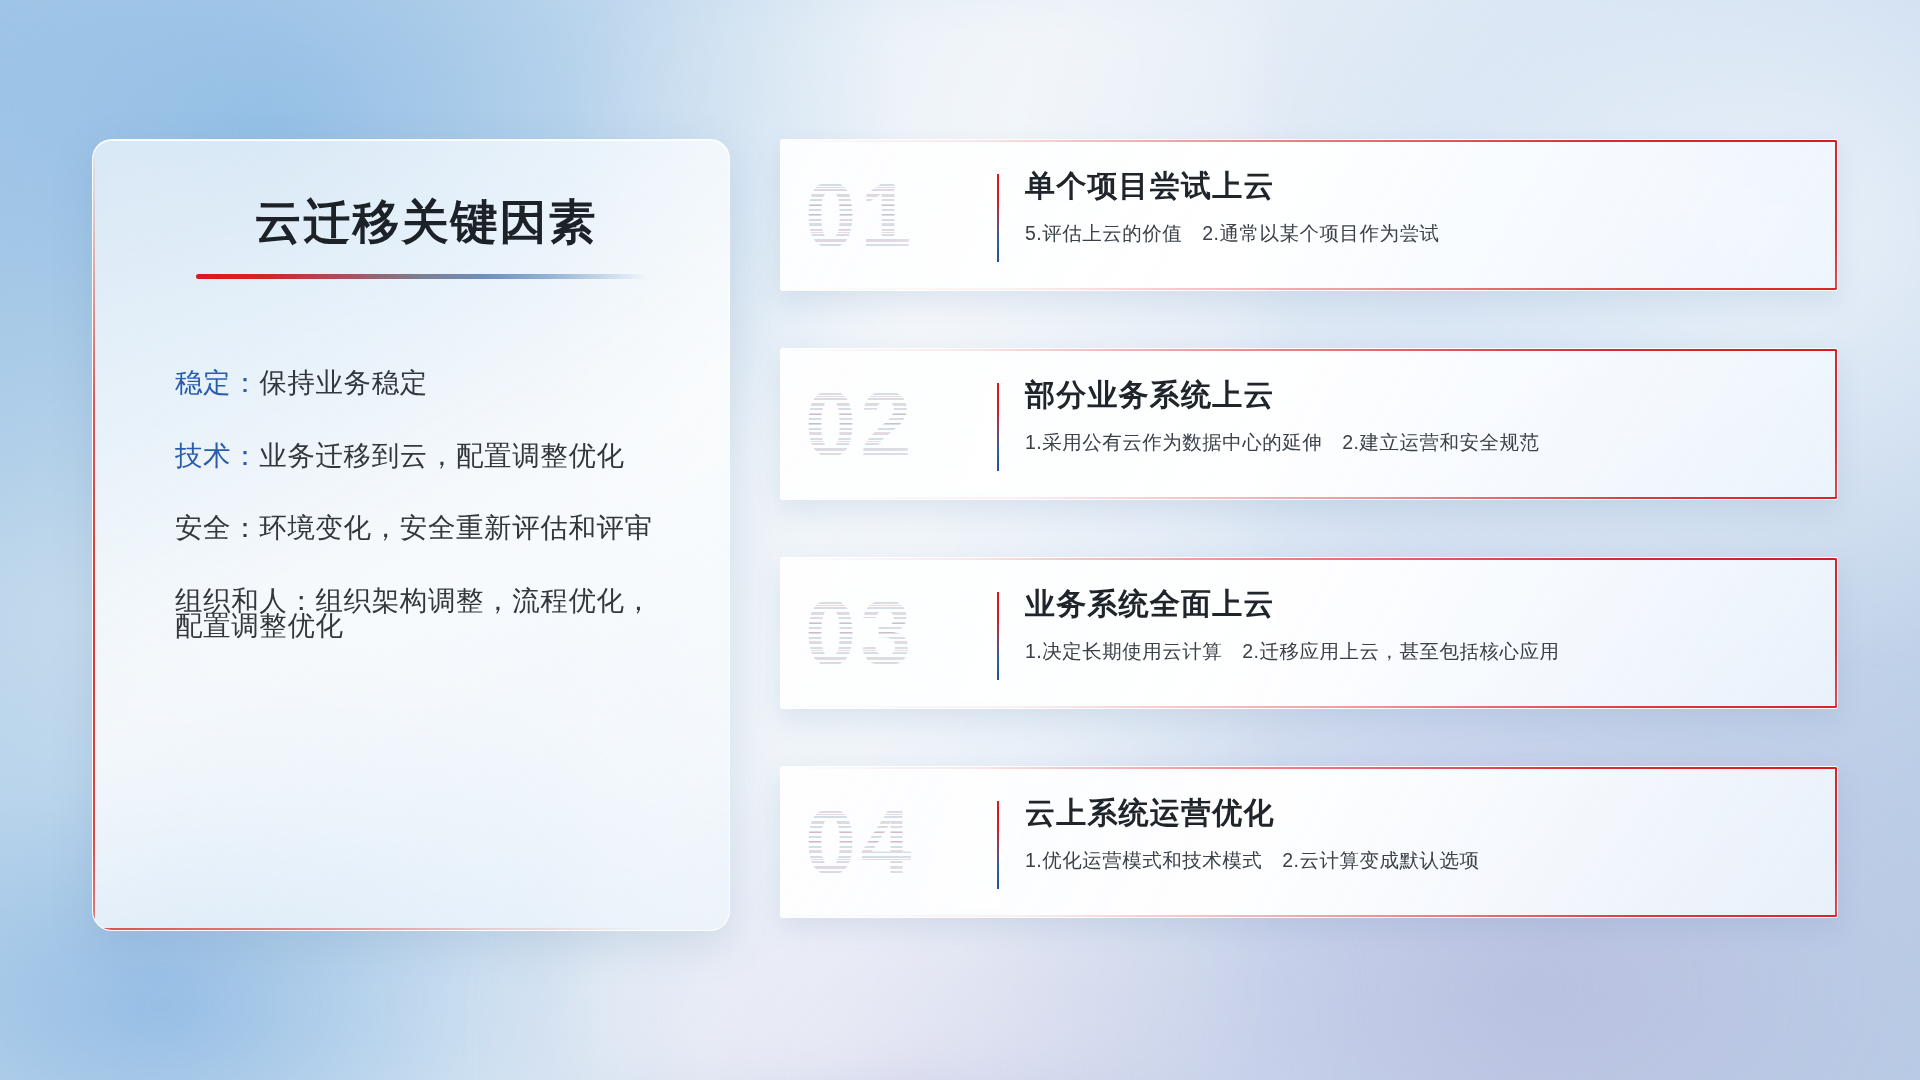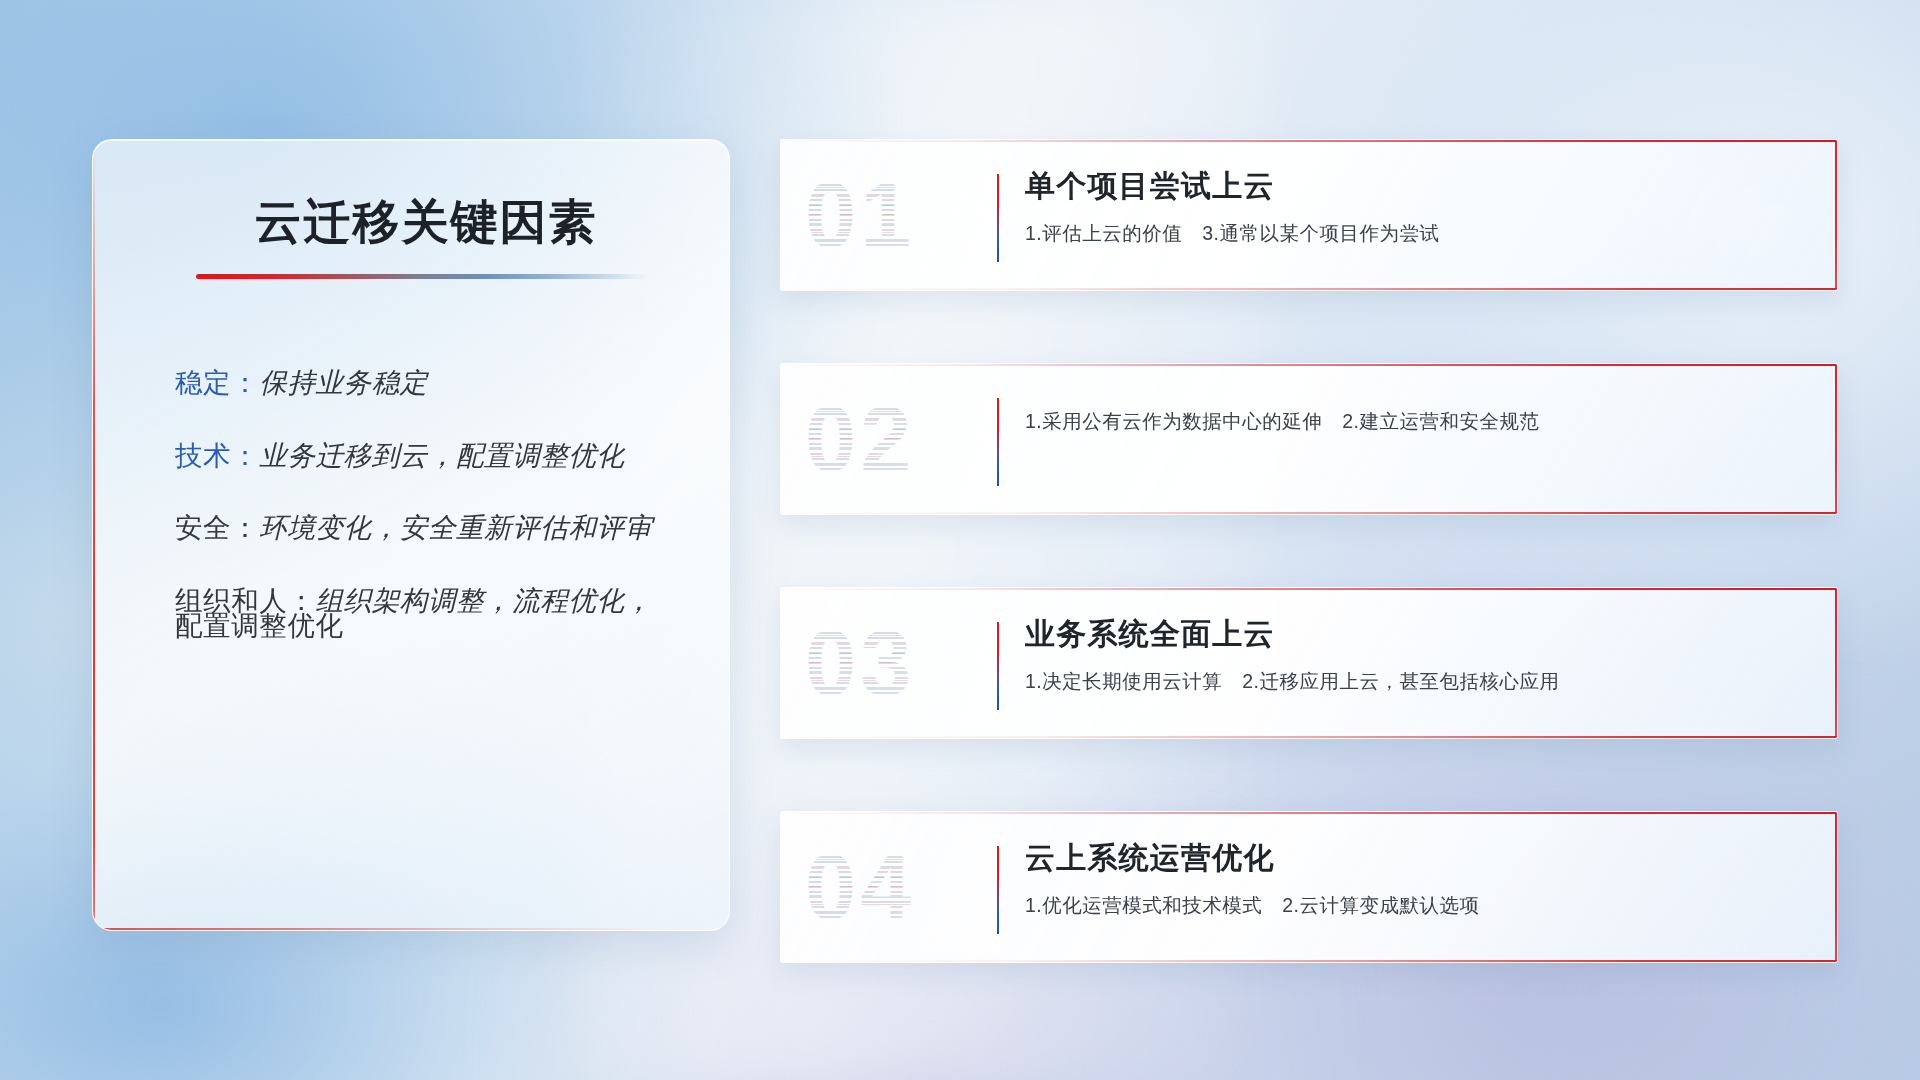--- a/index.html
+++ b/index.html
@@ -112,27 +112,27 @@
   }
 
   #factor-list { margin-top:86px; padding-left:30px; }
   .factor-row {
     font-size:27.5px; line-height:1.34; color:#33383d;
     margin-bottom:36px; letter-spacing:0.6px;
   }
   .factor-row:last-child { margin-bottom:8px; }
   .factor-key { color:#2a5cae; }
   .factor-key.plain { color:#33383d; }
-  .factor-val { color:#33383d;font-style:italic; }
+  .factor-val { color:#33383d; }
   .factor-cont { font-size:27.5px; color:#33383d; letter-spacing:0.6px; margin-top:-12px; }
 
   
   #steps { position:absolute; left:780px; top:139px; width:1058px; }
   .step-card {
-    position:relative; height:152px; margin-bottom:72px;
+    position:relative; height:152px; margin-bottom:57px;
     border-radius:3px;
     background:linear-gradient(120deg,
         rgba(255,255,255,0.90) 0%,
         rgba(253,254,255,0.95) 22%,
         rgba(255,255,255,0.97) 46%,
         rgba(248,251,255,0.92) 72%,
         rgba(239,246,253,0.86) 100%);
     border:1px solid rgba(255,255,255,0.92);
     box-shadow:0 10px 26px rgba(92,126,168,0.14);
     overflow:hidden;
@@ -267,33 +267,34 @@
     <div class="step-card">
       <div class="top-line"></div>
       <div class="right-line"></div>
       <div class="bot-line"></div>
       <div class="step-num">01</div>
       <div class="step-num-fade">01</div>
       <div class="num-mask"></div>
       <div class="step-divider"></div>
       <div class="step-text">
         <div class="step-title">单个项目尝试上云</div>
-        <div class="step-desc">1.评估上云的价值　3.通常以某个项目作为尝试</div>
+        <div class="step-desc">5.评估上云的价值　2.通常以某个项目作为尝试</div>
       </div>
     </div>
 
     <div class="step-card">
       <div class="top-line"></div>
       <div class="right-line"></div>
       <div class="bot-line"></div>
       <div class="step-num">02</div>
       <div class="step-num-fade">02</div>
       <div class="num-mask"></div>
       <div class="step-divider"></div>
       <div class="step-text">
+        <div class="step-title">部分业务系统上云</div>
         <div class="step-desc">1.采用公有云作为数据中心的延伸　2.建立运营和安全规范</div>
       </div>
     </div>
 
     <div class="step-card">
       <div class="top-line"></div>
       <div class="right-line"></div>
       <div class="bot-line"></div>
       <div class="step-num">03</div>
       <div class="step-num-fade">03</div>

